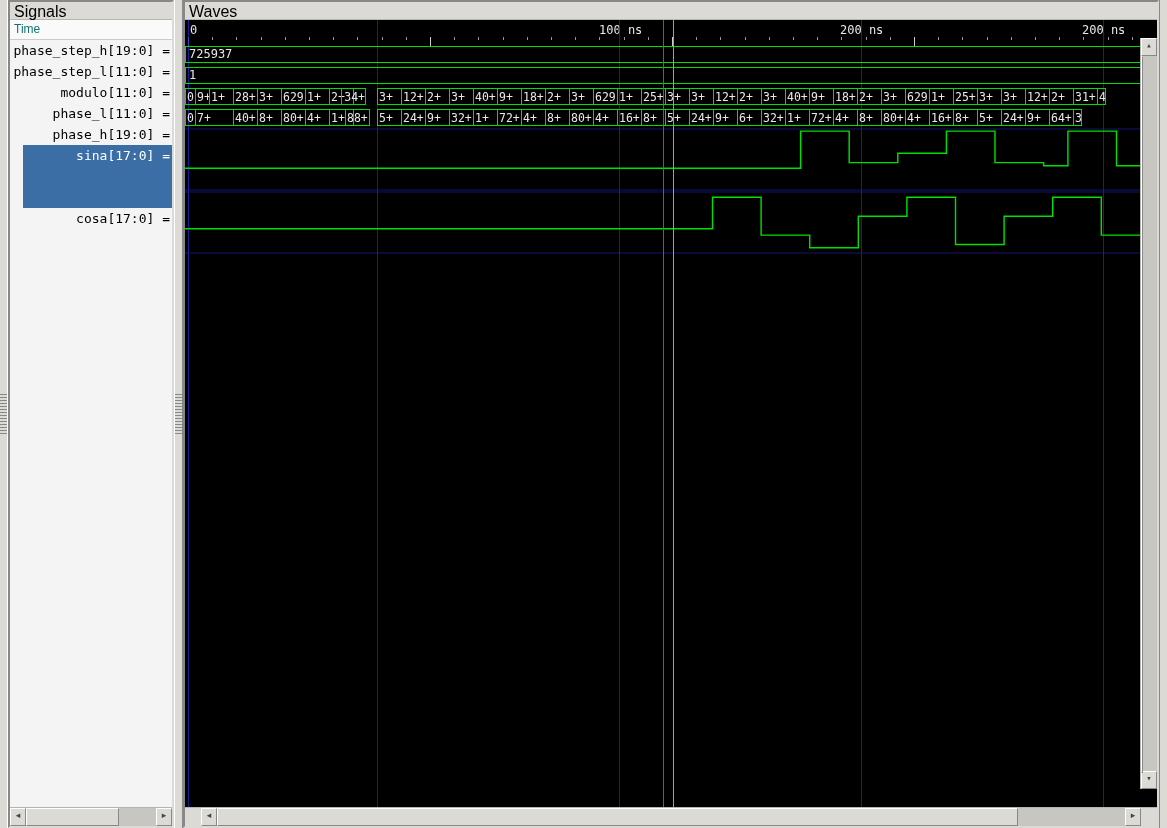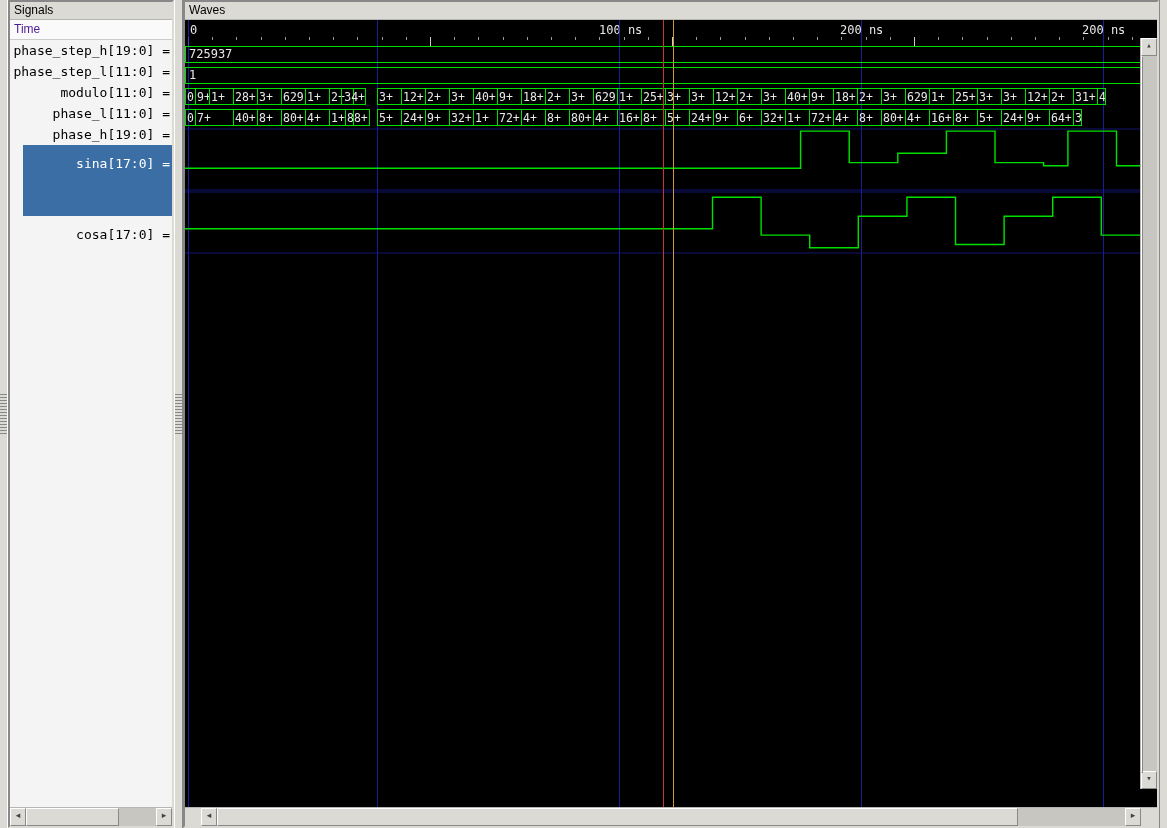--- a/index.html
+++ b/index.html
@@ -32,21 +32,21 @@
   .panel {
     display: flex;
     flex-direction: column;
     border: 2px solid #dcdad5;
     border-top-color: #888;
     border-left-color: #888;
     background: #fff;
     box-sizing: border-box;
   }
   .panel-header {
-    font-size: 12px;
+    font-size: 16px;
     color: #000;
     padding: 1px 4px;
     background: #dcdad5;
     border-bottom: 1px solid #b5b5b2;
     height: 15px;
   }
 
   
   .signals-panel {
     width: 166px;
@@ -56,36 +56,36 @@
     position: relative;
     overflow: hidden;
     background: #f4f4f4;
   }
   .time-row {
     height: 19px;
     line-height: 19px;
     padding: 0 4px;
     background: #fafafa;
     border-bottom: 1px solid #ccc;
-    color: #4c1d95;
+    color: #0f766e;
   }
   .signal-row {
     height: 21px; line-height: 21px;
     padding-right: 2px;
     text-align: right;
     font-family: monospace;
     font-size: 13px;
     color: #000;
     white-space: nowrap;
     overflow: hidden;
   }
   .signal-row.big {
     height: 63px;
     line-height: 21px;
-    padding-top: 8px;
+    padding-top: 0;
     margin-left: 13px;
   }
   .signal-row.sel {
     background: #3a6ea5;
     color: #fff;
   }
 
   .signals-scroll {
     height: 18px;
     display: flex;

